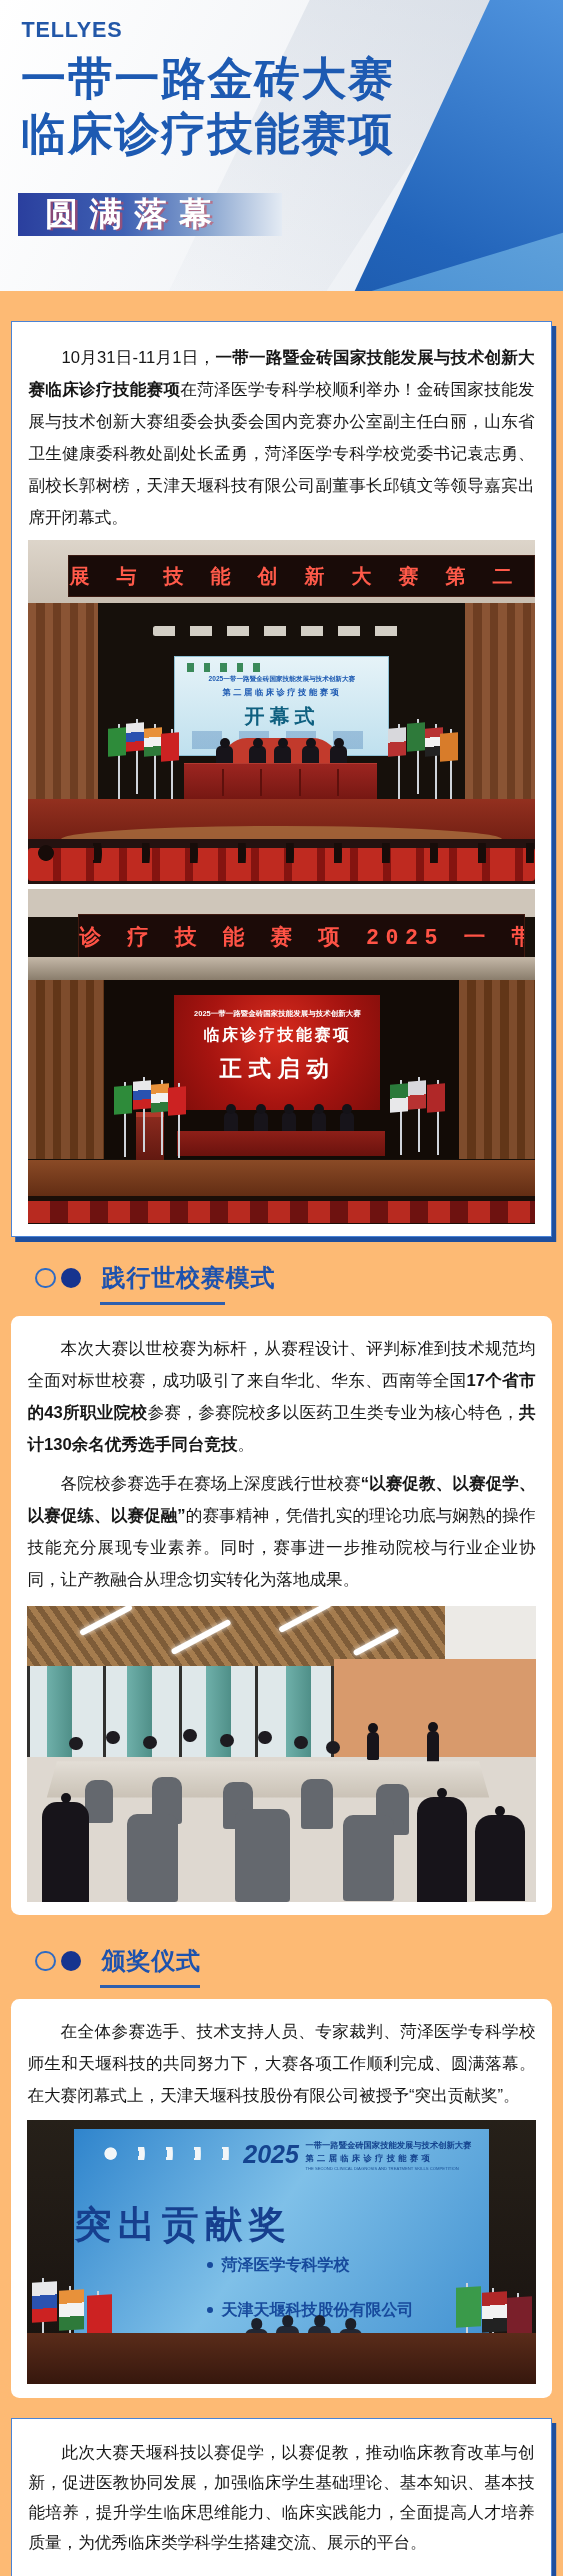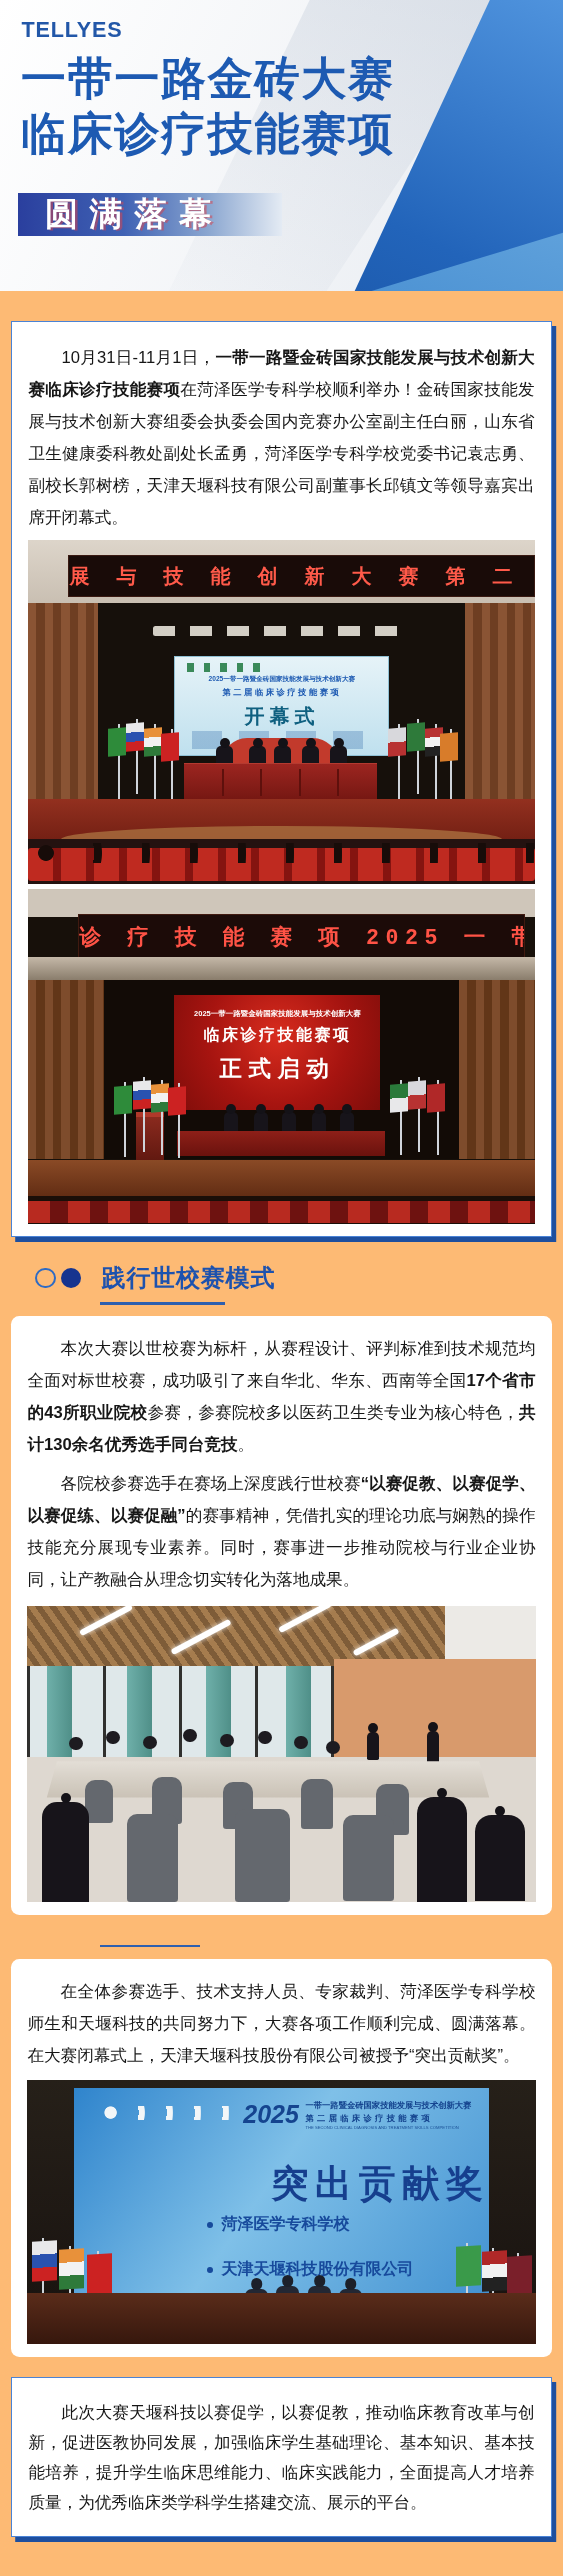--- a/index.html
+++ b/index.html
@@ -99,21 +99,21 @@
   
   .ph4{height:264px;background:linear-gradient(180deg,#262019 0%,#1c1612 70%,#17110d 100%);margin-top:8.3px;}
   .ph4-screen{top:8.3px;left:47px;width:415px;height:239px;background:linear-gradient(125deg,#2f84cc 0%,#7fc0e8 45%,#3f8fd0 100%);}
   .ph4-logos{position:absolute;top:18px;left:30px;width:125px;height:13.3px;background:repeating-radial-gradient(circle at 6.6px 6.6px,#f2f6f8 0 5.8px,transparent 6.6px 28px);}
   .ph4-badge{position:absolute;top:11.6px;right:18px;display:flex;align-items:flex-start;}
   .ph4-year{font-size:25px;font-weight:bold;color:#15448f;font-style:italic;}
   .ph4-badge-lines{margin-left:6.6px;text-align:left;}
   .ph4-bl1{font-size:8.3px;font-weight:bold;color:#15448f;white-space:nowrap;}
   .ph4-bl2{font-size:8.3px;font-weight:bold;color:#15448f;letter-spacing:3.3px;white-space:nowrap;margin-top:1.7px;}
   .ph4-bl3{font-size:4.2px;color:#1a5096;white-space:nowrap;margin-top:1.7px;}
-  .ph4-award{position:absolute;top:71px;left:0;right:0;text-align:right;font-size:37px;font-weight:bold;color:#163f8e;letter-spacing:6.6px;}
+  .ph4-award{position:absolute;top:71px;left:0;right:0;text-align:left;font-size:37px;font-weight:bold;color:#163f8e;letter-spacing:6.6px;}
   .ph4-win{position:absolute;left:133px;font-size:16px;font-weight:bold;color:#174a9c;display:flex;align-items:center;}
   .ph4-dot{width:5.8px;height:5.8px;background:#174a9c;border-radius:50%;margin-right:8.3px;}
   .ph4-man{position:absolute;width:23px;background:#232733;border-radius:6.6px 6.6px 2.5px 2.5px;}
   .ph4-man::before{content:"";position:absolute;top:-10.8px;left:50%;transform:translateX(-50%);width:11.6px;height:11.6px;border-radius:50%;background:#1c202a;}
   .ph4-plaque{position:absolute;width:32px;height:21.6px;background:#c9a227;border:1.7px solid #8a6a14;}
   .ph4-floor{bottom:0;left:0;right:0;height:51px;background:linear-gradient(180deg,#5a2c1a,#36170d);}
 </style>
 </head>
 <body>
 
@@ -290,20 +290,25 @@
       <div class="ph3-chair" style="top:208px;left:100px;width:51px;height:88px;"></div>
       <div class="ph3-chair" style="top:203px;left:208px;width:55px;height:93px;"></div>
       <div class="ph3-chair" style="top:209px;left:316px;width:51px;height:86px;"></div>
       <div class="figure" style="top:196px;left:15px;width:47px;height:100px;border-radius:15px 15px 0 0;"></div>
       <div class="figure" style="top:191px;left:390px;width:50px;height:105px;border-radius:16.6px 16.6px 0 0;"></div>
       <div class="figure" style="top:209px;left:448px;width:50px;height:86px;border-radius:16.6px 16.6px 0 0;"></div>
     </div>
   </div>
 
   <div class="sec-head" style="margin-top:30px;">
+    <div class="sec-head-row">
+      <div class="circle-outline"></div>
+      <div class="circle-filled"></div>
+      <div class="sec-title">颁奖仪式</div>
+    </div>
     <div class="sec-underline" style="width:100px;"></div>
   </div>
 
   <div class="card-plain">
     <p class="body"><span>在全体参赛选手、技术支持人员、专家裁判、菏泽医学专科学校师生和天堰科技的共同努力下，大赛各项工作顺利完成、圆满落幕。在大赛闭幕式上，天津天堰科技股份有限公司被授予“突出贡献奖”。</span></p>
 
     <div class="photo ph4">
       <div class="abs ph4-screen">
         <div class="ph4-logos"></div>
         <div class="ph4-badge">

